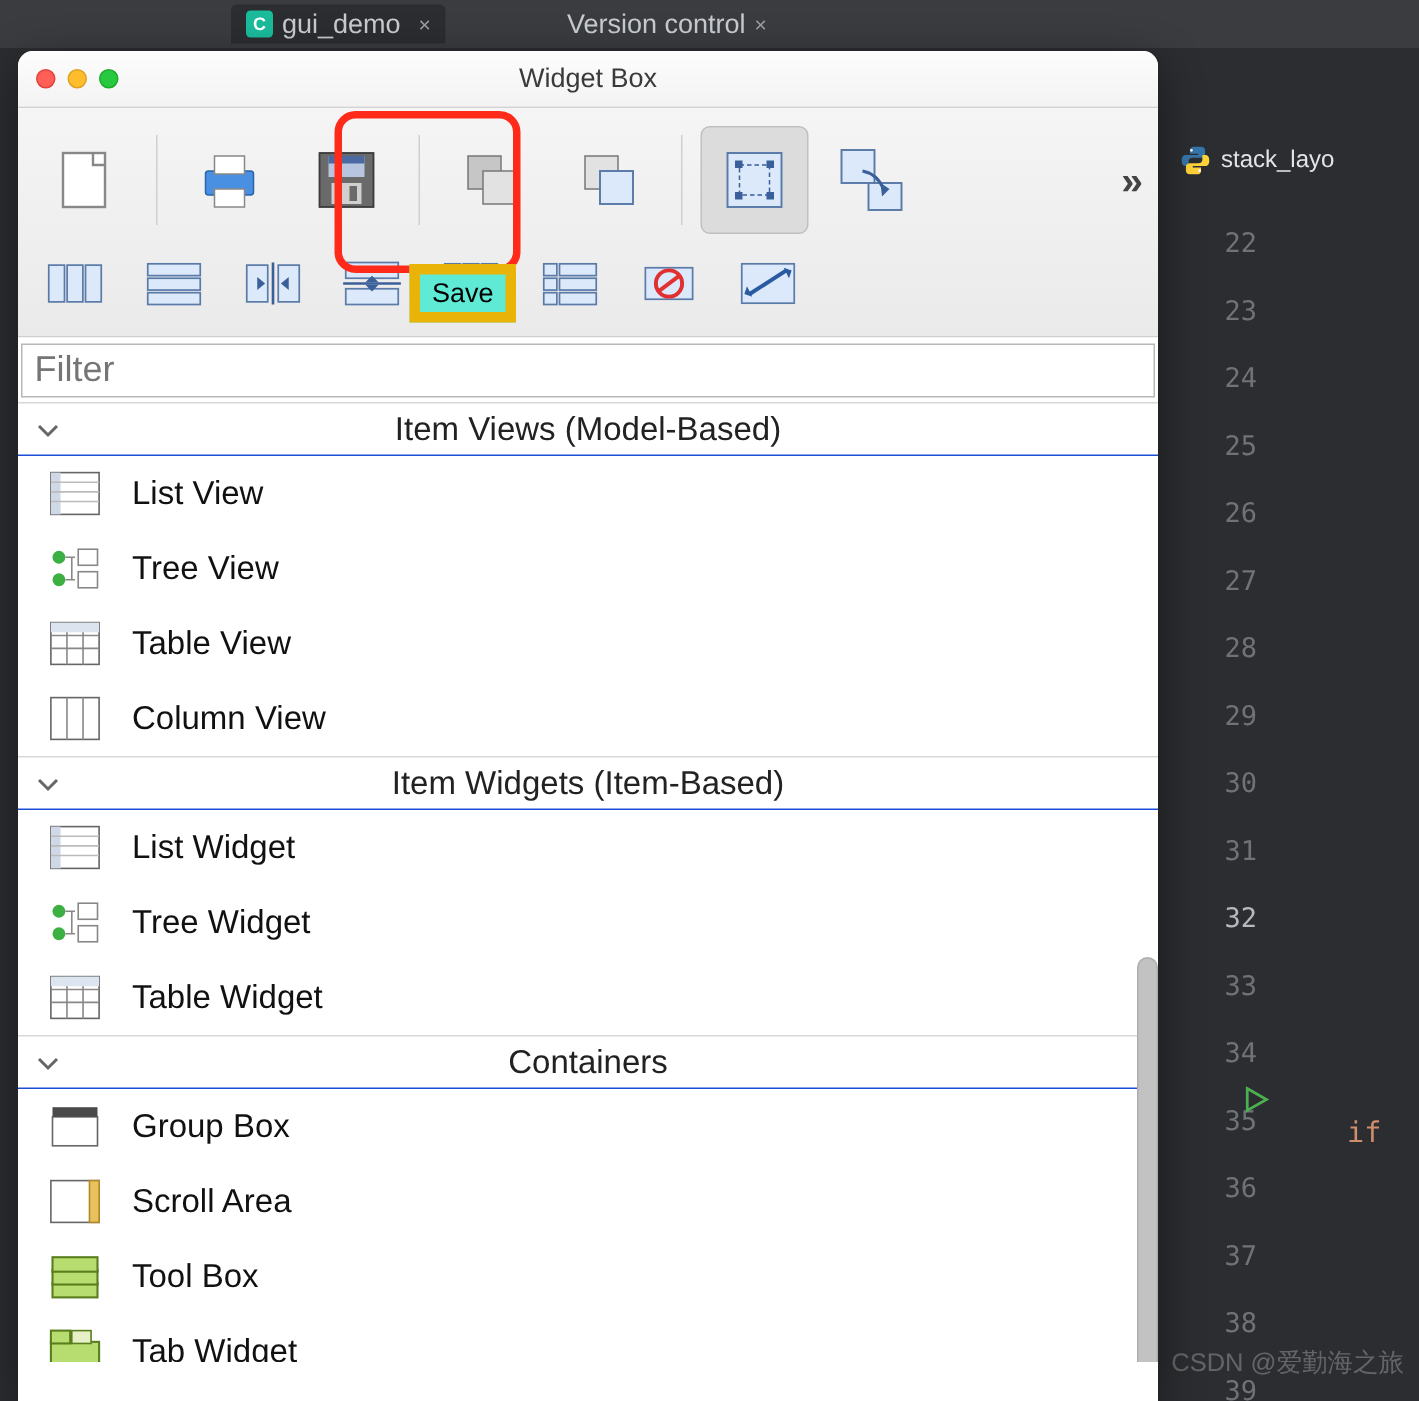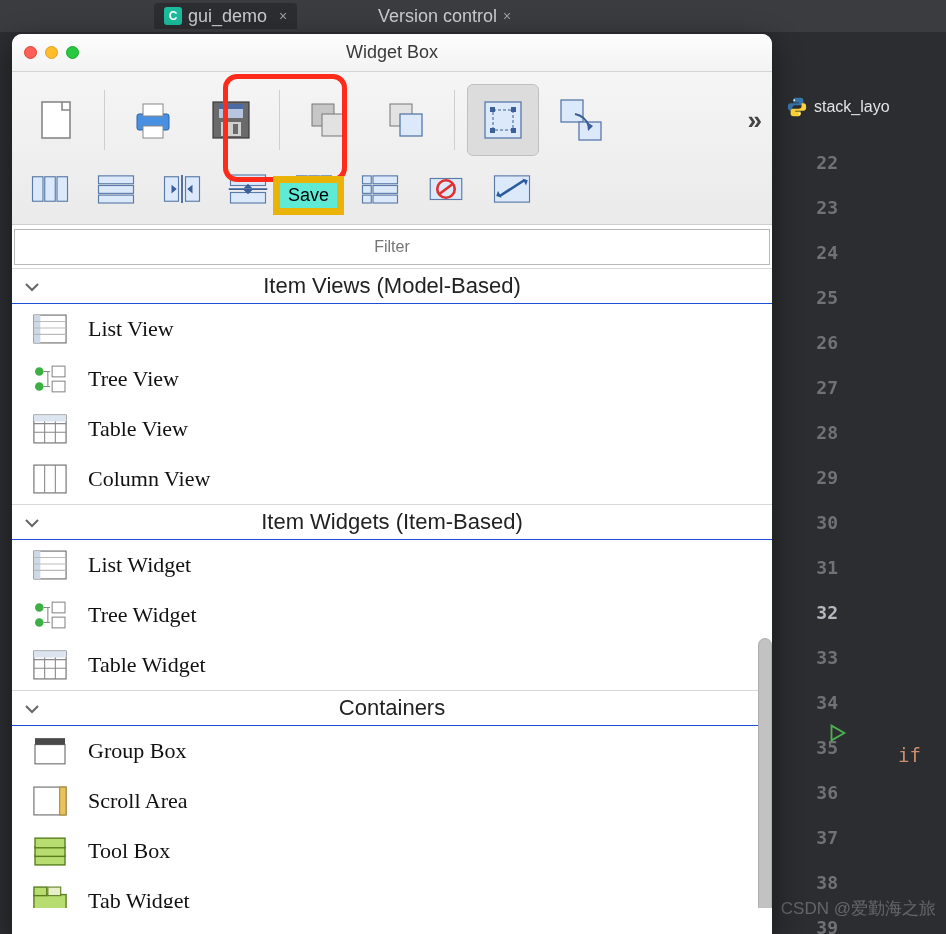--- a/index.html
+++ b/index.html
@@ -12,21 +12,21 @@
   .ide-bg { position: absolute; inset: 0; background: #2b2d30; color: #b0b3b8; }
   .ide-tabs { position: absolute; top: 0; left: 0; right: 0; height: 32px; background: #3a3c40; }
   .ide-tab1 { position: absolute; left: 154px; top: 3px; height: 26px; background: #2b2d30; border-radius: 4px 4px 0 0; padding: 2px 10px; font-size: 18px; color: #c8ccd0; display:flex; align-items:center; gap:6px;}
   .ide-tab1 .sq { width:18px; height:18px; background:#1abc9c; border-radius:3px; display:inline-flex; align-items:center; justify-content:center; color:#fff; font-size:12px; font-weight:bold;}
   .ide-tab2 { position: absolute; left: 368px; top: 3px; height: 26px; padding: 2px 10px; font-size: 18px; color: #c8ccd0; display:flex; align-items:center;text-align:center;}
   .ide-close { font-size: 14px; margin-left: 6px; color:#9aa0a6;}
   .ide-file { position:absolute; top:96px; left:786px; display:flex; align-items:center; gap:6px;}
   .ide-file svg { width:22px; height:22px;}
   .ide-file-name { color:#e0e3e8; font-size:16px; }
   .gutter { position:absolute; left:776px; top:140px; width:80px; text-align:right; color:#6f7378; font-size:18px; line-height:45px; font-family: Menlo, Consolas, monospace;}
-  .gutter div { padding-right:18px; height:45px;font-weight:bold;}
+  .gutter div { padding-right:18px; height:45px;}
   .gutter .active { color:#b5b9bf;}
   .run-gutter { position:absolute; left:826px; top:722px; }
   .kw-if { color:#cf8e6d; position:absolute; left:898px; top:744px; font-family: Menlo, Consolas, monospace; font-size:19px;}
   .watermark { position:absolute; bottom:14px; right:10px; color:rgba(200,200,200,0.36); font-size:17px;}
 
   
   .window {
     position:absolute; left:12px; top:34px; width:760px; height:900px;
     background:#ffffff; border-radius:10px 10px 0 0; box-shadow: 0 8px 30px rgba(0,0,0,0.45);
     overflow:hidden;
@@ -53,33 +53,33 @@
   .tbtn svg, .tbtn .ico { width:48px; height:48px; }
   .highlight-box { position:absolute; border:5px solid #ff2a1a; border-radius:14px; pointer-events:none;}
   .highlight-box.save { left:211px; top:40px; width:124px; height:108px; }
   .tooltip { position:absolute; left:261px; top:142px; background:#5eead4; border:7px solid #eab308; padding:2px 8px; font-size:18px; z-index:5; color:#000;}
 
   .tool-row2 .tbtn { width:60px; height:50px;}
   .tool-row2 svg { width:42px; height:36px;}
 
   .filter-wrap { padding:4px 2px 3px 2px; background:#fff;}
   .filter {
-    width:100%; height:36px; font-size:16px; color:#999; padding:2px 8px;
-    border:1px solid #b8b8b8; outline:none; background:#fff;text-align:center;
+    width:100%; height:36px; font-size:24px; color:#999; padding:2px 8px;
+    border:1px solid #b8b8b8; outline:none; background:#fff;
   }
 
   .list { overflow:auto; height: 640px; position:relative;}
   .section-hdr {
     background:#fff; border-top:1px solid #d8d8d8; border-bottom:1px solid #1d4ed8;
     font-size:22px; color:#222; text-align:center; height:36px; line-height:34px; position:relative;
   }
   .chev { position:absolute; left:12px; top:11px; }
   .item {
     display:flex; align-items:center; gap:20px; padding:8px 20px; height:50px;
-    font-size:22px; color:#111;font-family:Liberation Serif, serif;
+    font-size:22px; color:#111;
   }
   .item .wicon { width:36px; height:30px; flex:none;}
   .scrollbar { position:absolute; right:0px; top:370px; width:14px; height:280px; background:#c2c2c2; border-radius:7px; border:1px solid #aeaeae;}
 
   .overflow-chevrons { margin-left:auto; margin-right:6px; font-size:26px; color:#444; font-weight:bold; letter-spacing:-4px;}
 
   
   .sq-icon { fill:#dbe9fb; stroke:#5a7aa8; stroke-width:1.3;}
   .folder-ic{ fill:#b7dc6f; stroke:#5a7e1d; stroke-width:1.3;}
 </style>

